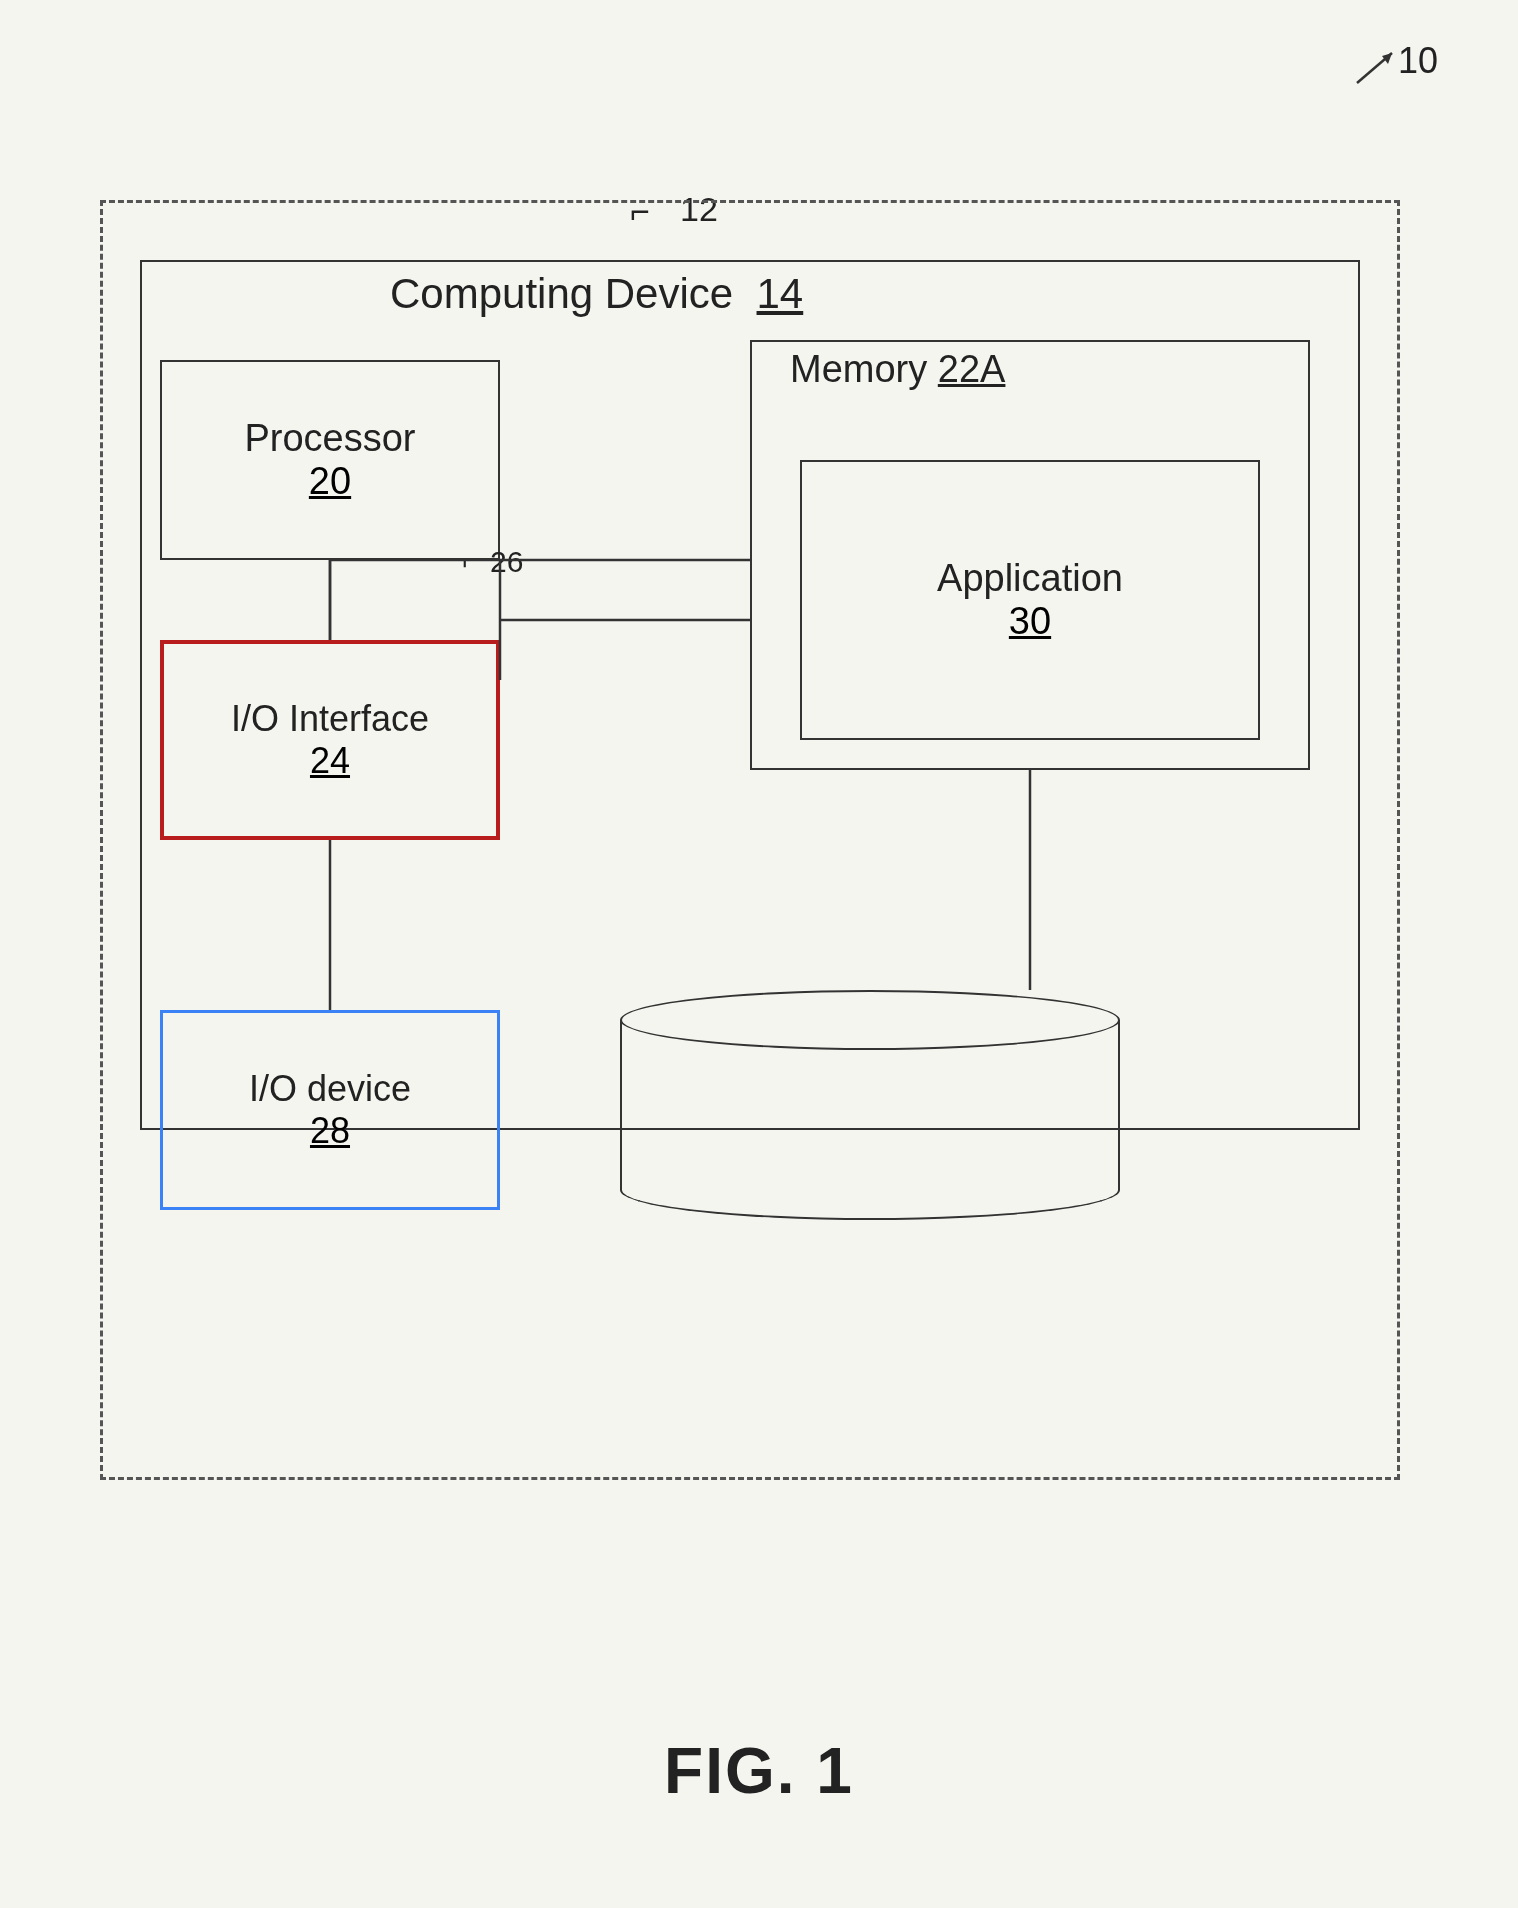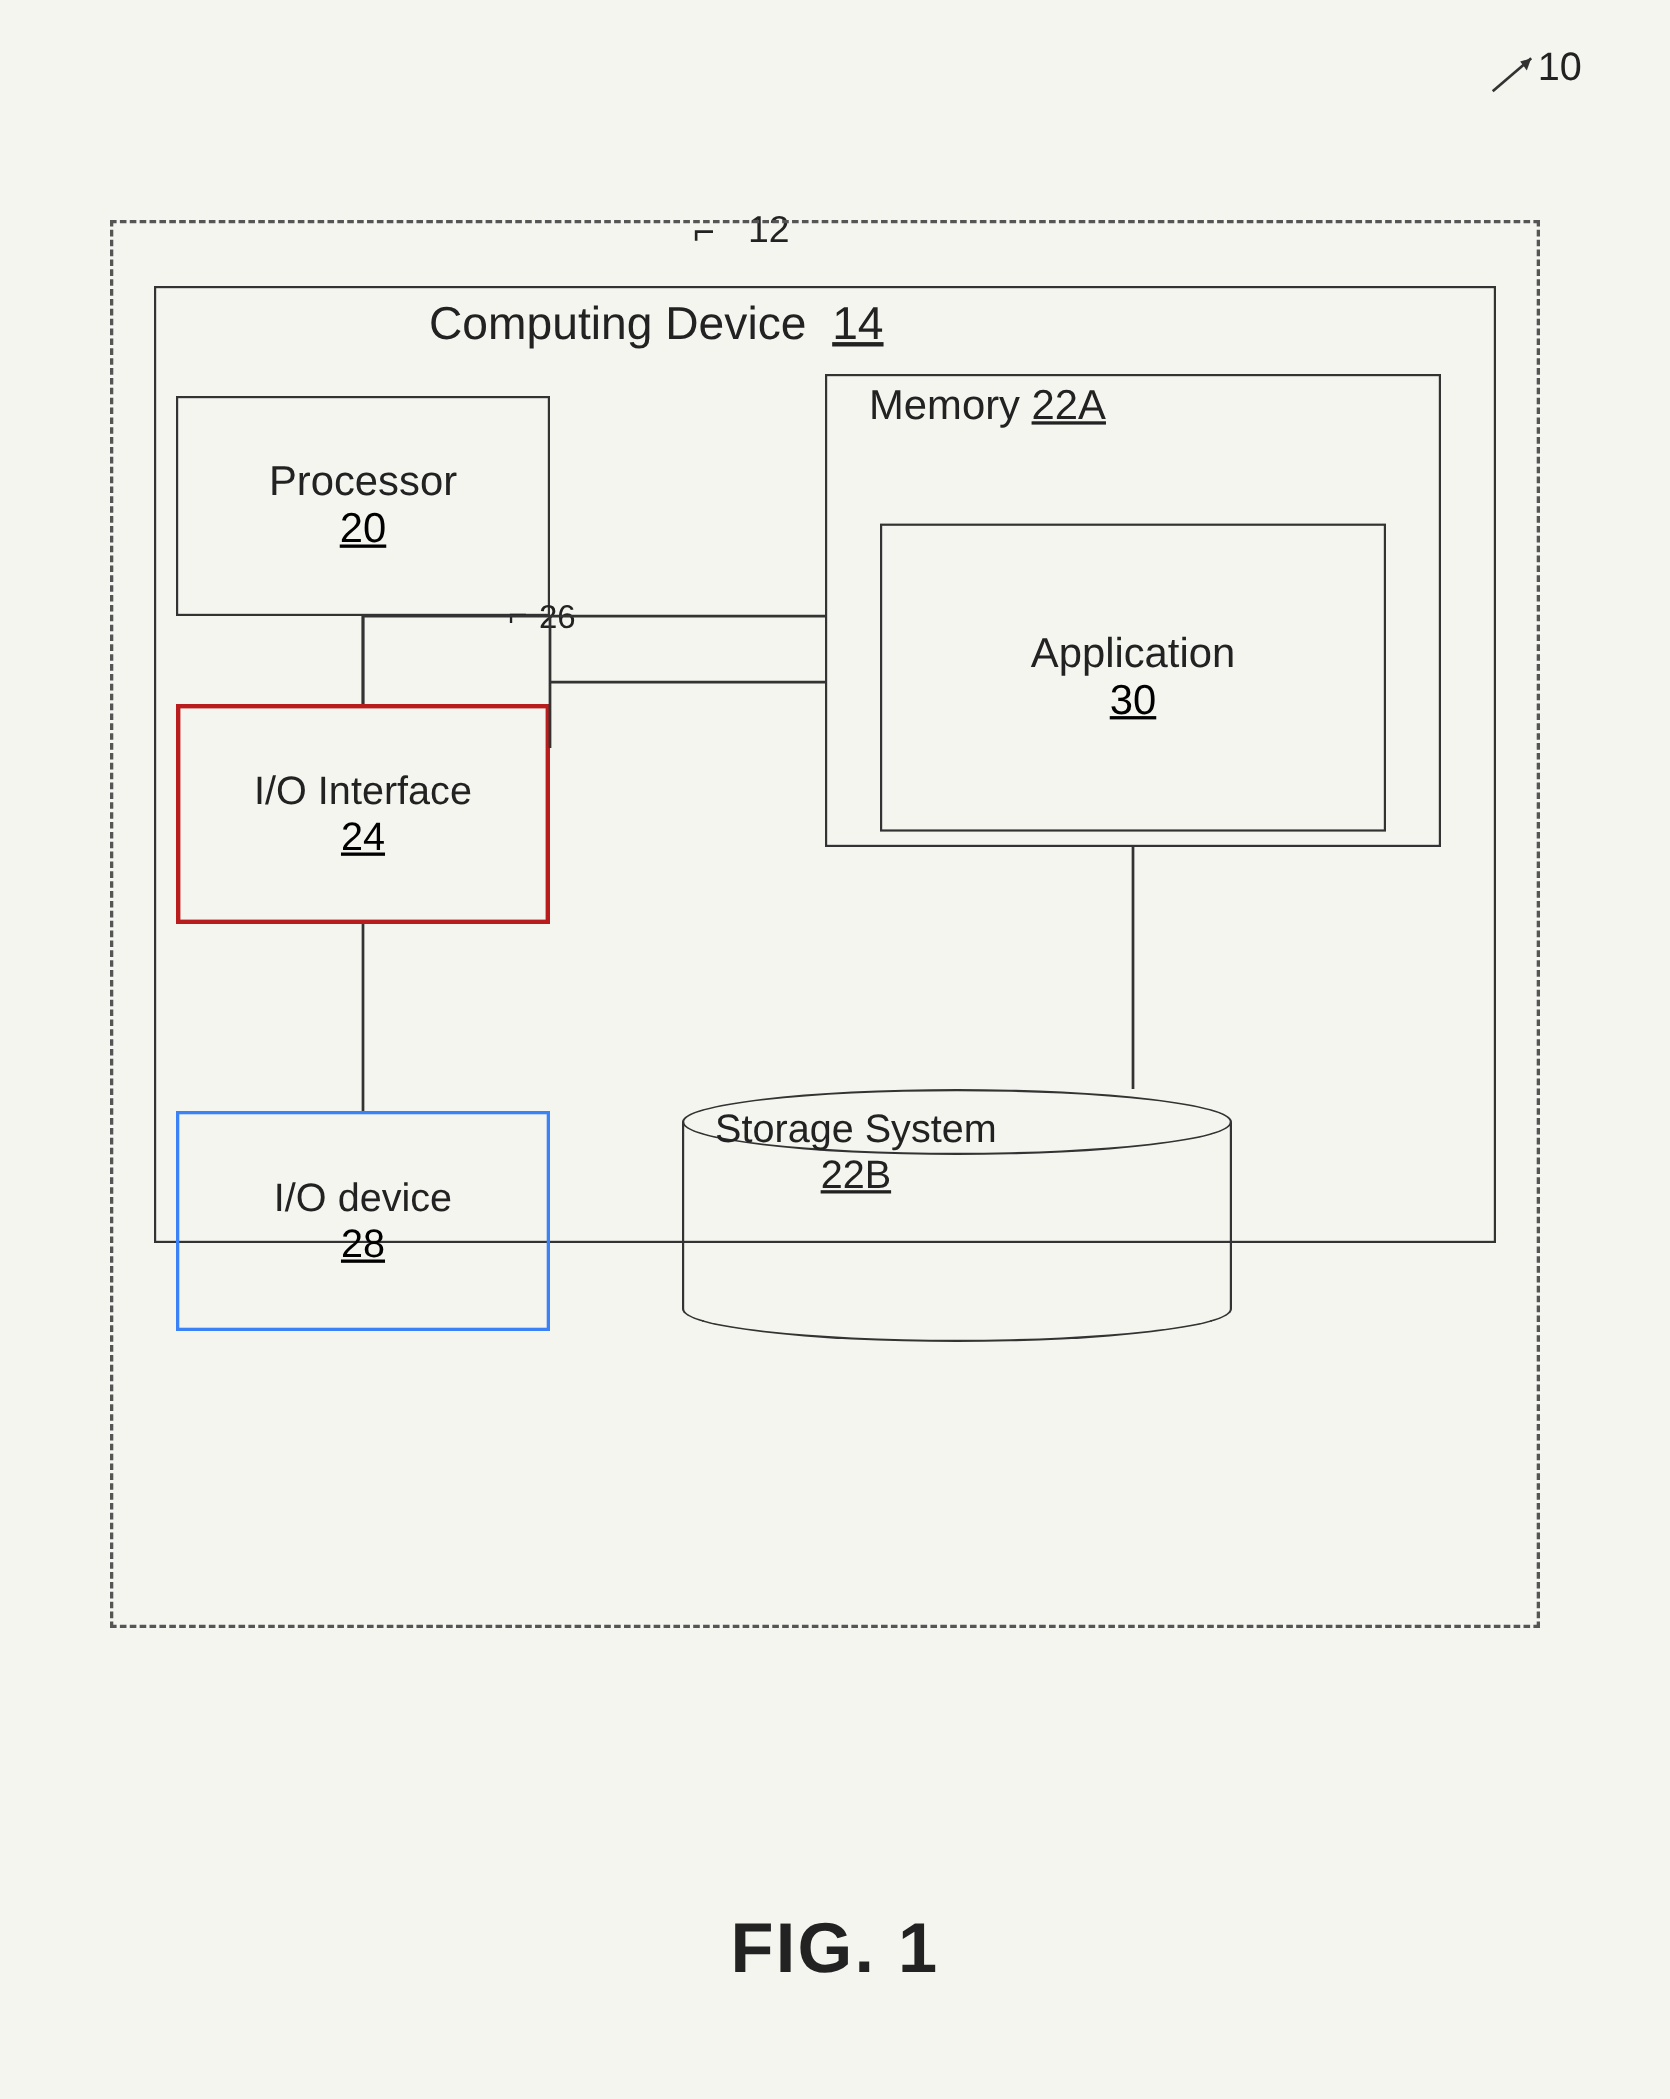--- a/index.html
+++ b/index.html
@@ -131,21 +131,21 @@
     }
 
     .memory-ref {
       text-decoration: underline;
       font-size: 38px;
     }
 
     
     .application-box {
       position: absolute;
-      top: 476px;
+      top: 460px;
       left: 800px;
       width: 460px;
       height: 280px;
       border: 2px solid #333;
       background: transparent;
       display: flex;
       flex-direction: column;
       align-items: center;
       justify-content: center;
     }
@@ -348,24 +348,20 @@
 
   <div class="io-device-box">
     <div class="io-device-label">I/O device</div>
     <div class="io-device-ref">28</div>
   </div>
 
   <div class="storage-system-container">
     <div class="cylinder-top"></div>
     <div class="cylinder-body"></div>
   </div>
-  <div class="storage-label">
-    <span>Storage System</span><br>
-    <span class="storage-ref">22B</span>
-  </div>
 
   <div>
     <span class="ref-26-bracket">⌐</span>
     <span class="ref-26">26</span>
   </div>
 
   <svg class="connections-svg">
 
     <line x1="330" y1="560" x2="330" y2="640" stroke="#333" stroke-width="2.5"></line>
 

